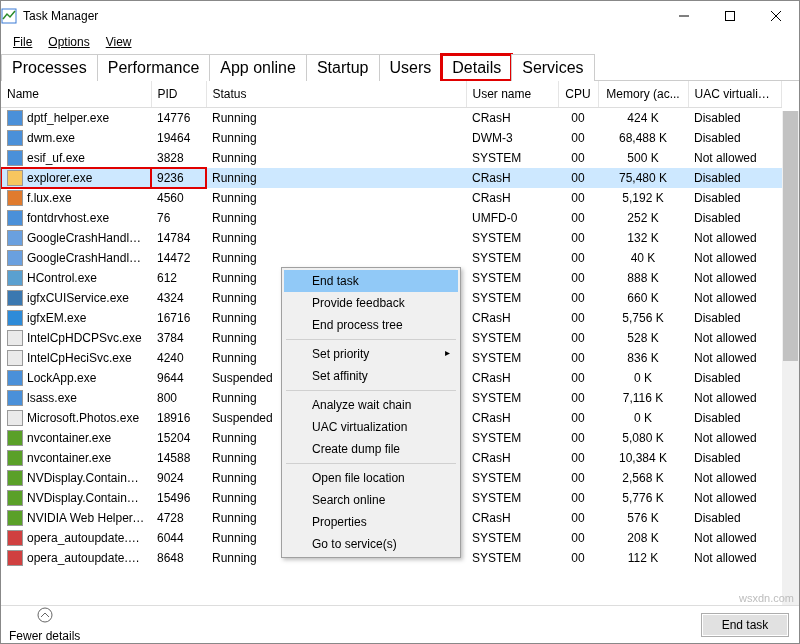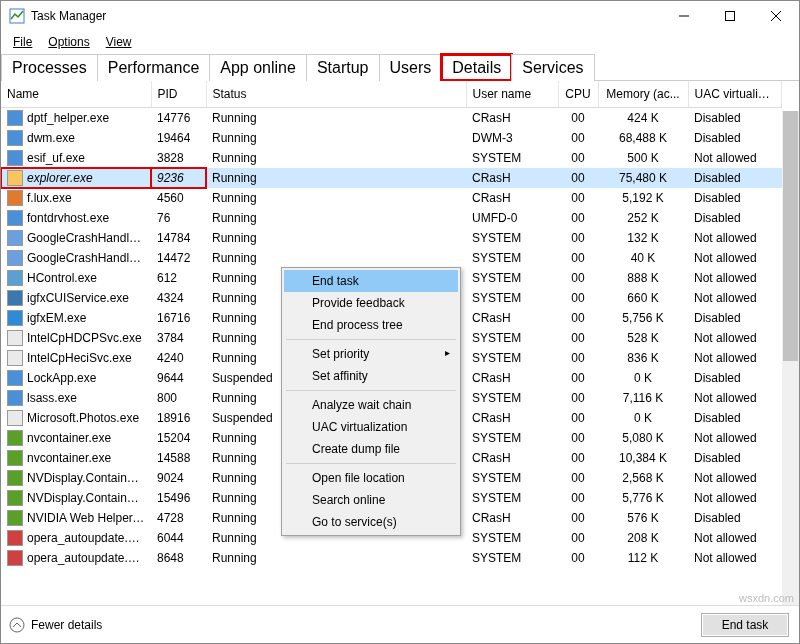--- a/index.html
+++ b/index.html
@@ -1,20 +1,20 @@
 <!DOCTYPE html>
 <html><head>
 <meta charset="utf-8">
 <style>
 * { box-sizing: border-box; font-family: "Segoe UI", Tahoma, sans-serif; }
 html, body { margin: 0; padding: 0; }
 body { width: 800px; height: 644px; background: #fff; color: #000; font-size: 12px; overflow: hidden; border: 1px solid #888; }
 
 
-.titlebar { height: 30px; display: flex; align-items: center; padding-left: 8px; }
+.titlebar { height: 30px; display: flex; align-items: center; }
 .titlebar .icon { width: 16px; height: 16px; margin-right: 6px; display:inline-flex; align-items:center; justify-content:center; }
 .titlebar .title { flex: 1; font-size: 12px; }
 .winbtns { display: flex; }
 .winbtn { width: 46px; height: 30px; display: flex; align-items: center; justify-content: center; font-size: 10px; font-family: "Segoe MDL2 Assets", sans-serif; }
 
 
 .menubar { height: 22px; display: flex; align-items: center; padding: 0 4px; gap: 0; font-size: 12px; }
 .menubar > div { padding: 2px 8px; text-decoration: underline; }
 
 
@@ -23,21 +23,21 @@
 .tab.active { background: #fff; }
 .tab-highlight { outline: 3px solid #e00000; outline-offset: -2px; }
 
 
 .table-wrap { position: relative; height: 525px; overflow: hidden; }
 table { width: calc(100% - 17px); border-collapse: collapse; table-layout: fixed; }
 th { text-align: left; font-weight: 400; font-size: 12px; padding: 6px 6px; border-right: 1px solid #e5e5e5; border-bottom: 1px solid #ddd; background:#fff; white-space: nowrap; overflow: hidden; text-overflow: ellipsis; }
 th.right, td.right { text-align: center; }
 td { font-size: 12px; padding: 2px 6px; white-space: nowrap; overflow: hidden; text-overflow: ellipsis; height: 20px; }
 tr.selected td { background: #cde8ff; }
-.row-highlight { outline: 2px solid #e00000; outline-offset: -1px; font-style: italic; }
+.row-highlight { outline: 2px solid #e00000; outline-offset: -1px; }
 .proc-icon { display:inline-block; width:16px; height:16px; vertical-align:-4px; margin-right:4px; background:#ccc; border:1px solid #999; }
 
 .col-name   { width: 150px; }
 .col-pid    { width: 55px; }
 .col-status { width: 260px; }
 .col-user   { width: 92px; }
 .col-cpu    { width: 40px; }
 .col-mem    { width: 90px; }
 .col-uac    { width: auto; }
 
@@ -47,21 +47,21 @@
 
 
 .ctxmenu { position: absolute; left: 280px; top: 186px; width: 180px; background: #f0f0f0; border: 1px solid #a0a0a0; box-shadow: 2px 2px 4px rgba(0,0,0,.25); padding: 2px; z-index: 50; }
 .ctxitem { padding: 4px 28px 4px 28px; font-size: 12px; position: relative; white-space: nowrap; }
 .ctxitem.sel { background: #91c9f7; }
 .ctxsep { height: 1px; background: #d0d0d0; margin: 3px 2px; }
 .ctxitem .chev { position: absolute; right: 8px; top: 4px; font-size: 10px; }
 
 
 .statusbar { position: absolute; left:1px; right:1px; bottom:1px; height: 38px; border-top: 1px solid #ddd; display: flex; align-items: center; padding: 0 8px; background:#fff; }
-.statusbar .fewer { display:flex; align-items:center; gap:6px; font-size:12px; }
+.statusbar .fewer { display:flex; align-items:center; gap:6px; font-size:12px;flex-direction:column; }
 .endtask-btn { position:absolute; right:10px; bottom:6px; width:88px; height:24px; background:#e1e1e1; border:1px solid #adadad; font-size:12px; display:flex; align-items:center; justify-content:center; box-shadow: inset 0 0 0 1px #fff; }
 
 .watermark { position:absolute; right:6px; bottom:40px; font-size:11px; color:#bdbdbd; z-index:60; }
 </style>
 </head>
 <body>
 
 <div class="titlebar">
   <span class="icon">
     <svg width="16" height="16" viewBox="0 0 16 16">
@@ -349,20 +349,21 @@
     <div class="ctxsep"></div>
     <div class="ctxitem"><span>Set priority</span><span class="chev">▸</span></div>
     <div class="ctxitem">Set affinity</div>
     <div class="ctxsep"></div>
     <div class="ctxitem">Analyze wait chain</div>
     <div class="ctxitem">UAC virtualization</div>
     <div class="ctxitem">Create dump file</div>
     <div class="ctxsep"></div>
     <div class="ctxitem">Open file location</div>
     <div class="ctxitem">Search online</div>
+    <div class="ctxitem">Properties</div>
     <div class="ctxitem">Go to service(s)</div>
   </div>
 </div>
 
 <div class="statusbar">
   <div class="fewer">
     <svg width="16" height="16">
         <circle cx="8" cy="8" r="7" fill="none" stroke="#666"></circle>
         <polyline points="4,10 8,6 12,10" fill="none" stroke="#666"></polyline>
       </svg>

